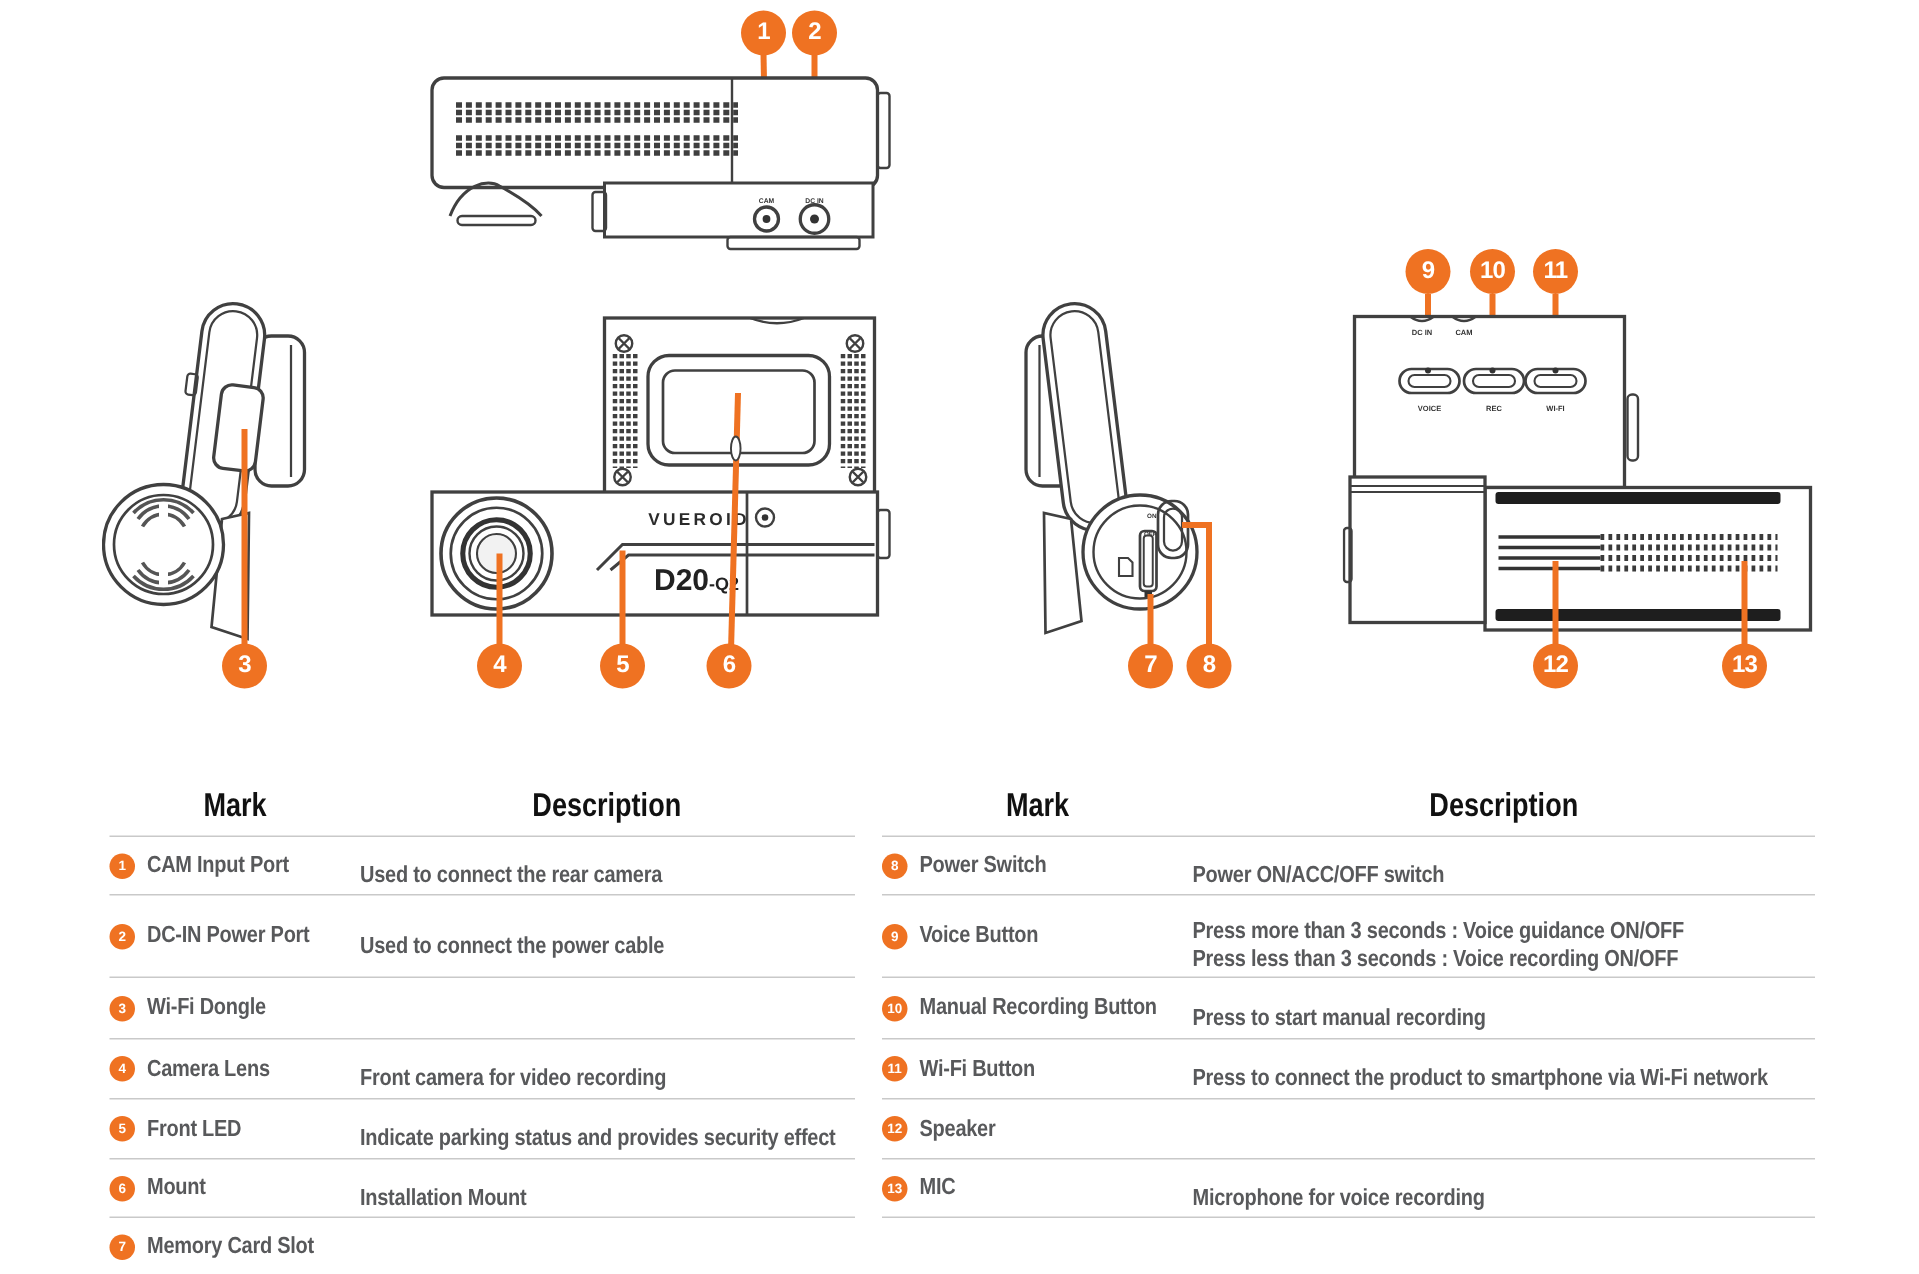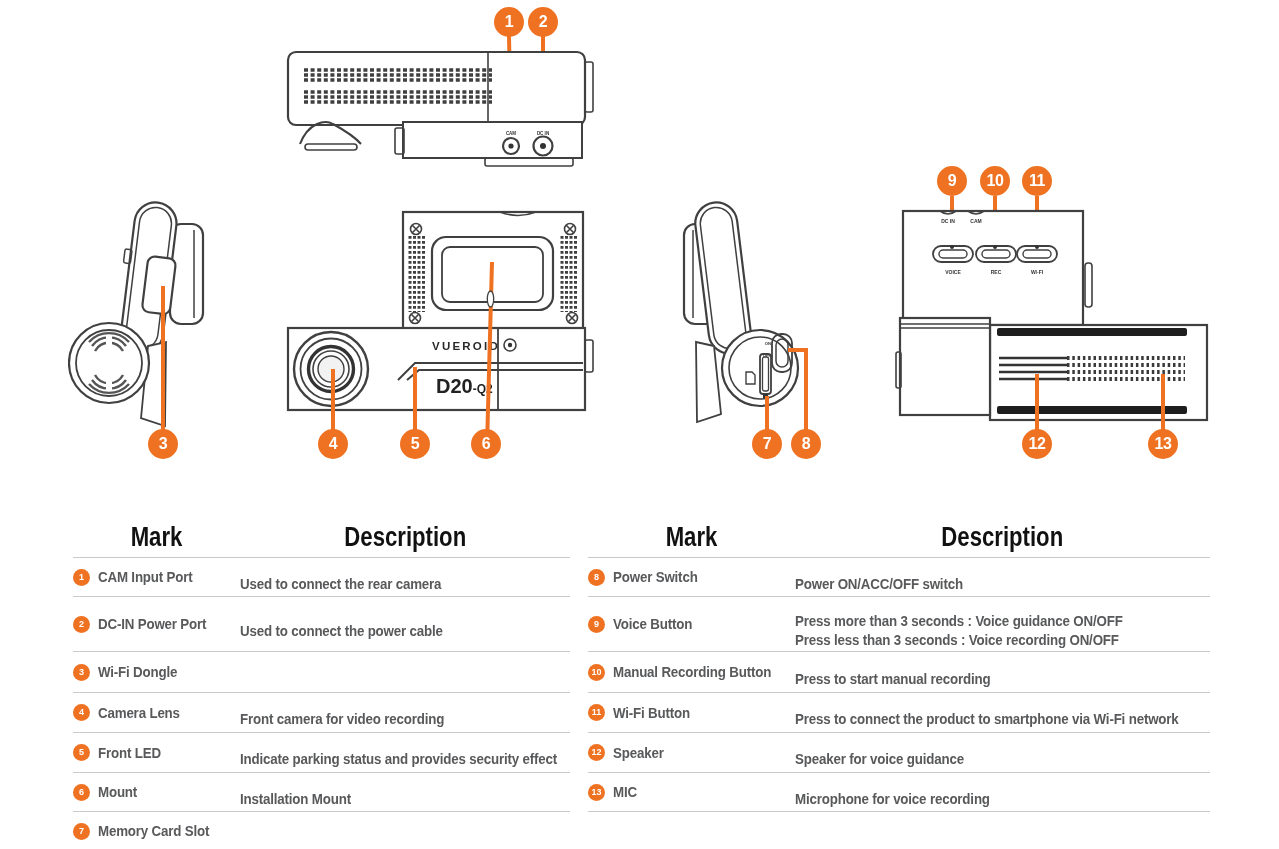--- a/index.html
+++ b/index.html
@@ -12,21 +12,21 @@
   .dsvg{position:absolute;}
   .badge{
     position:absolute;background:#EF7222;color:#fff;border-radius:50%;
     text-align:center;font-weight:bold;z-index:5;
   }
   .badge-lg{width:30px;height:30px;line-height:30px;font-size:16px;letter-spacing:-0.5px;}
   
   .ptable{position:absolute;}
   .t-head{display:grid;height:40px;align-items:center;
     border-bottom:1px solid #c9c9c9;}
-  .t-head .hcell{ text-align:center;color:#111;font-weight:bold;font-size:27px;}
+  .t-head .hcell{ text-align:center;color:#111;font-weight:bold;font-size:22px;}
   .t-row{display:grid;align-items:center;border-bottom:1px solid #c9c9c9;}
   .grid-left{grid-template-columns:167px 1fr;}
   .grid-right{grid-template-columns:207px 1fr;}
   .t-mark{display:flex;align-items:center;}
   .badge-sm{
     flex:0 0 auto;width:17px;height:17px;line-height:17px;border-radius:50%;
     background:#EF7222;color:#fff;text-align:center;font-size:9px;font-weight:bold;
     margin-right:8px;
   }
   .cond{display:inline-block;transform:scaleX(0.86);transform-origin:left center;
@@ -368,21 +368,20 @@
             <span class="badge-sm">11</span>
             <span class="cond">Wi-Fi Button</span>
           </div>
           <div class="t-desc"><div class="cond desc-line">Press to connect the product to smartphone via Wi-Fi network</div></div>
         </div>
         <div class="t-row grid-right" style="height: 39px;">
           <div class="t-mark">
             <span class="badge-sm">12</span>
             <span class="cond">Speaker</span>
           </div>
-          <div class="t-desc"><div class="cond desc-line">Speaker for voice guidance</div></div>
         </div>
         <div class="t-row grid-right" style="height: 38px;">
           <div class="t-mark">
             <span class="badge-sm">13</span>
             <span class="cond">MIC</span>
           </div>
           <div class="t-desc"><div class="cond desc-line">Microphone for voice recording</div></div>
         </div>
       </div>
   </div>

